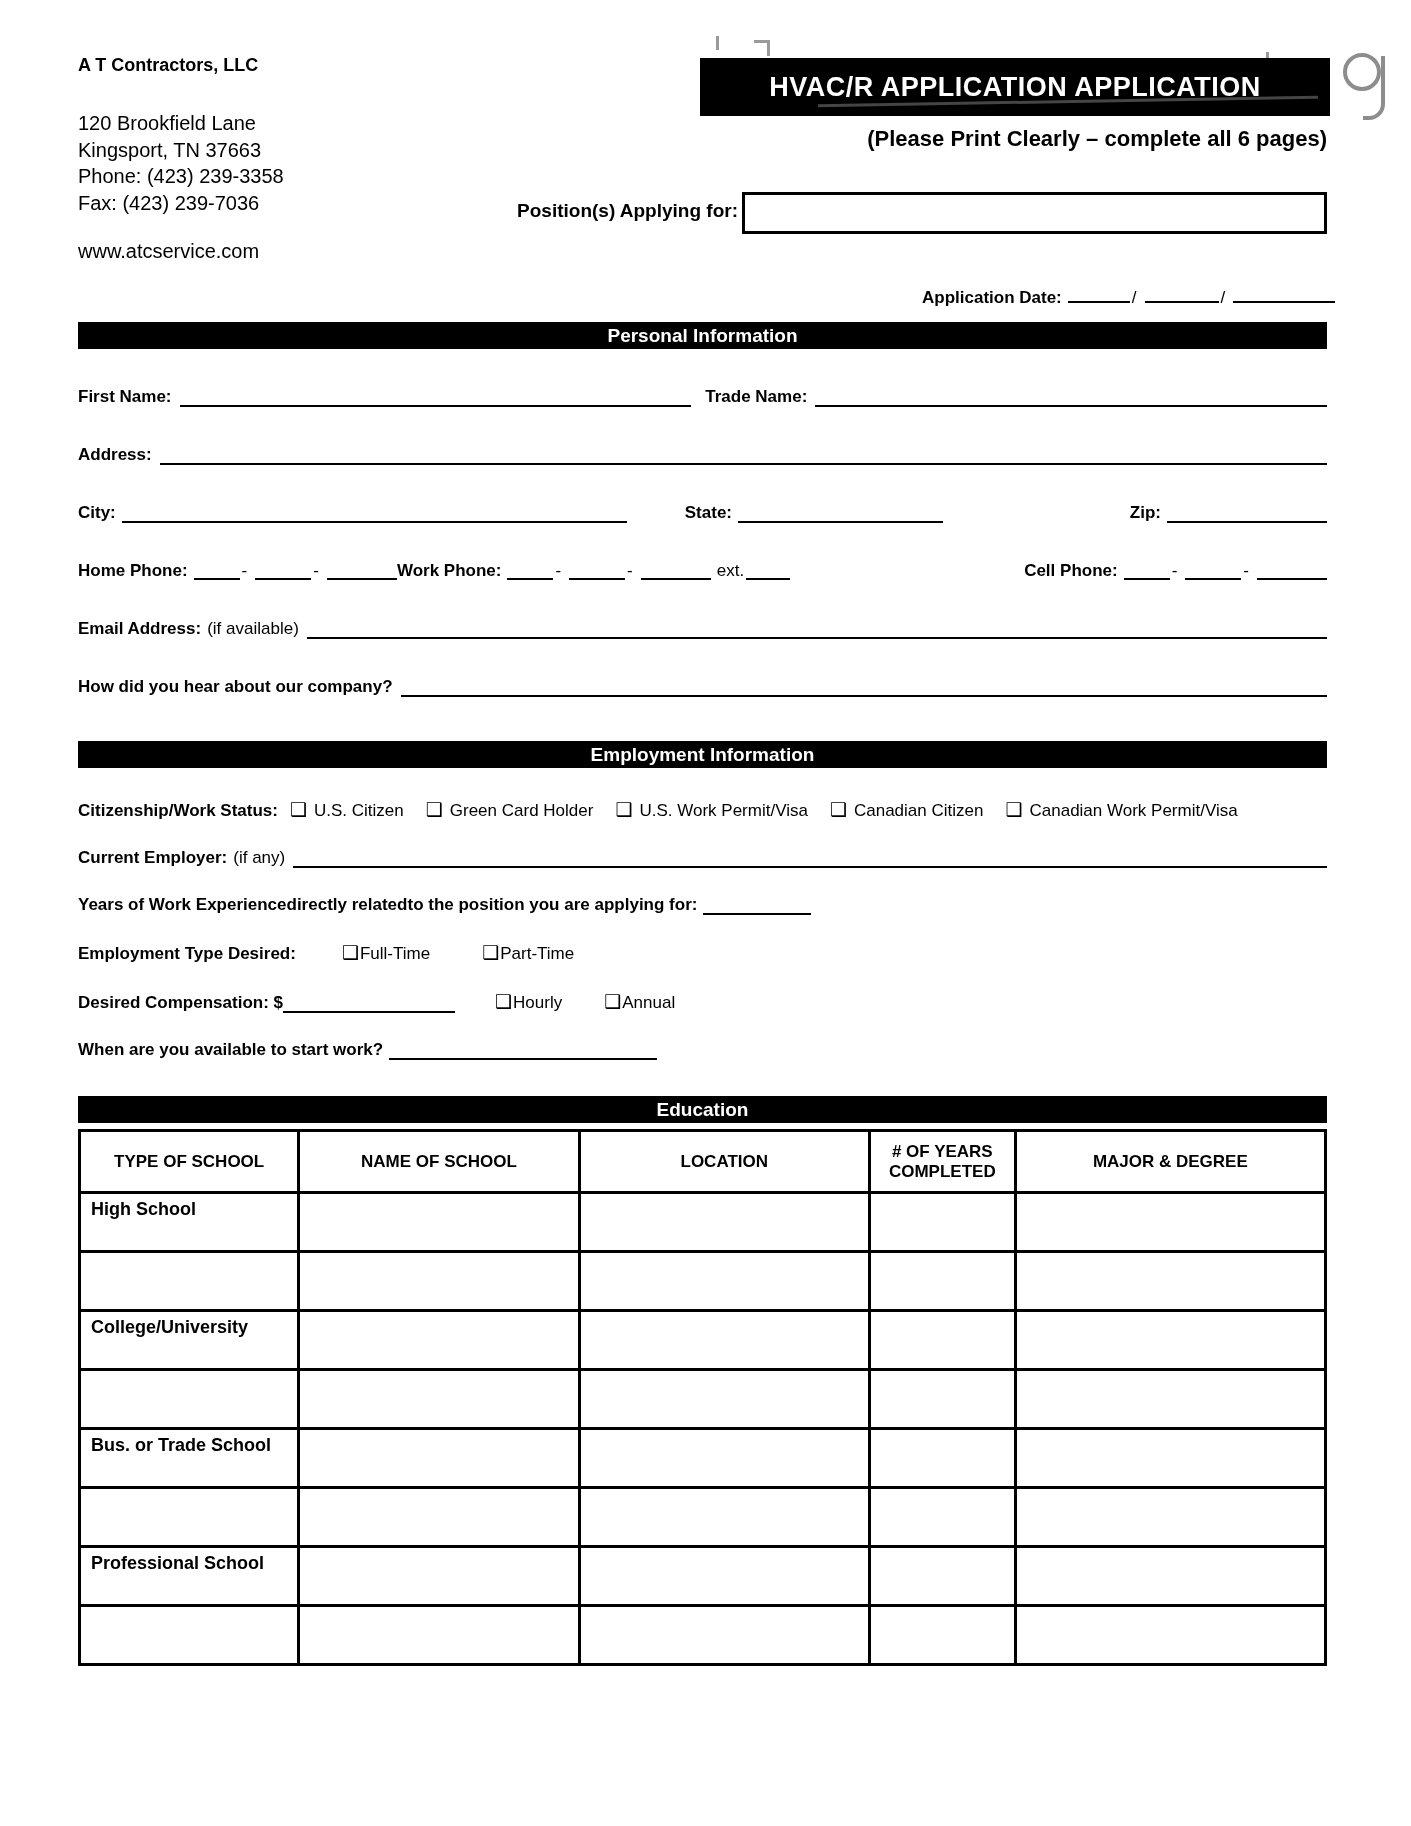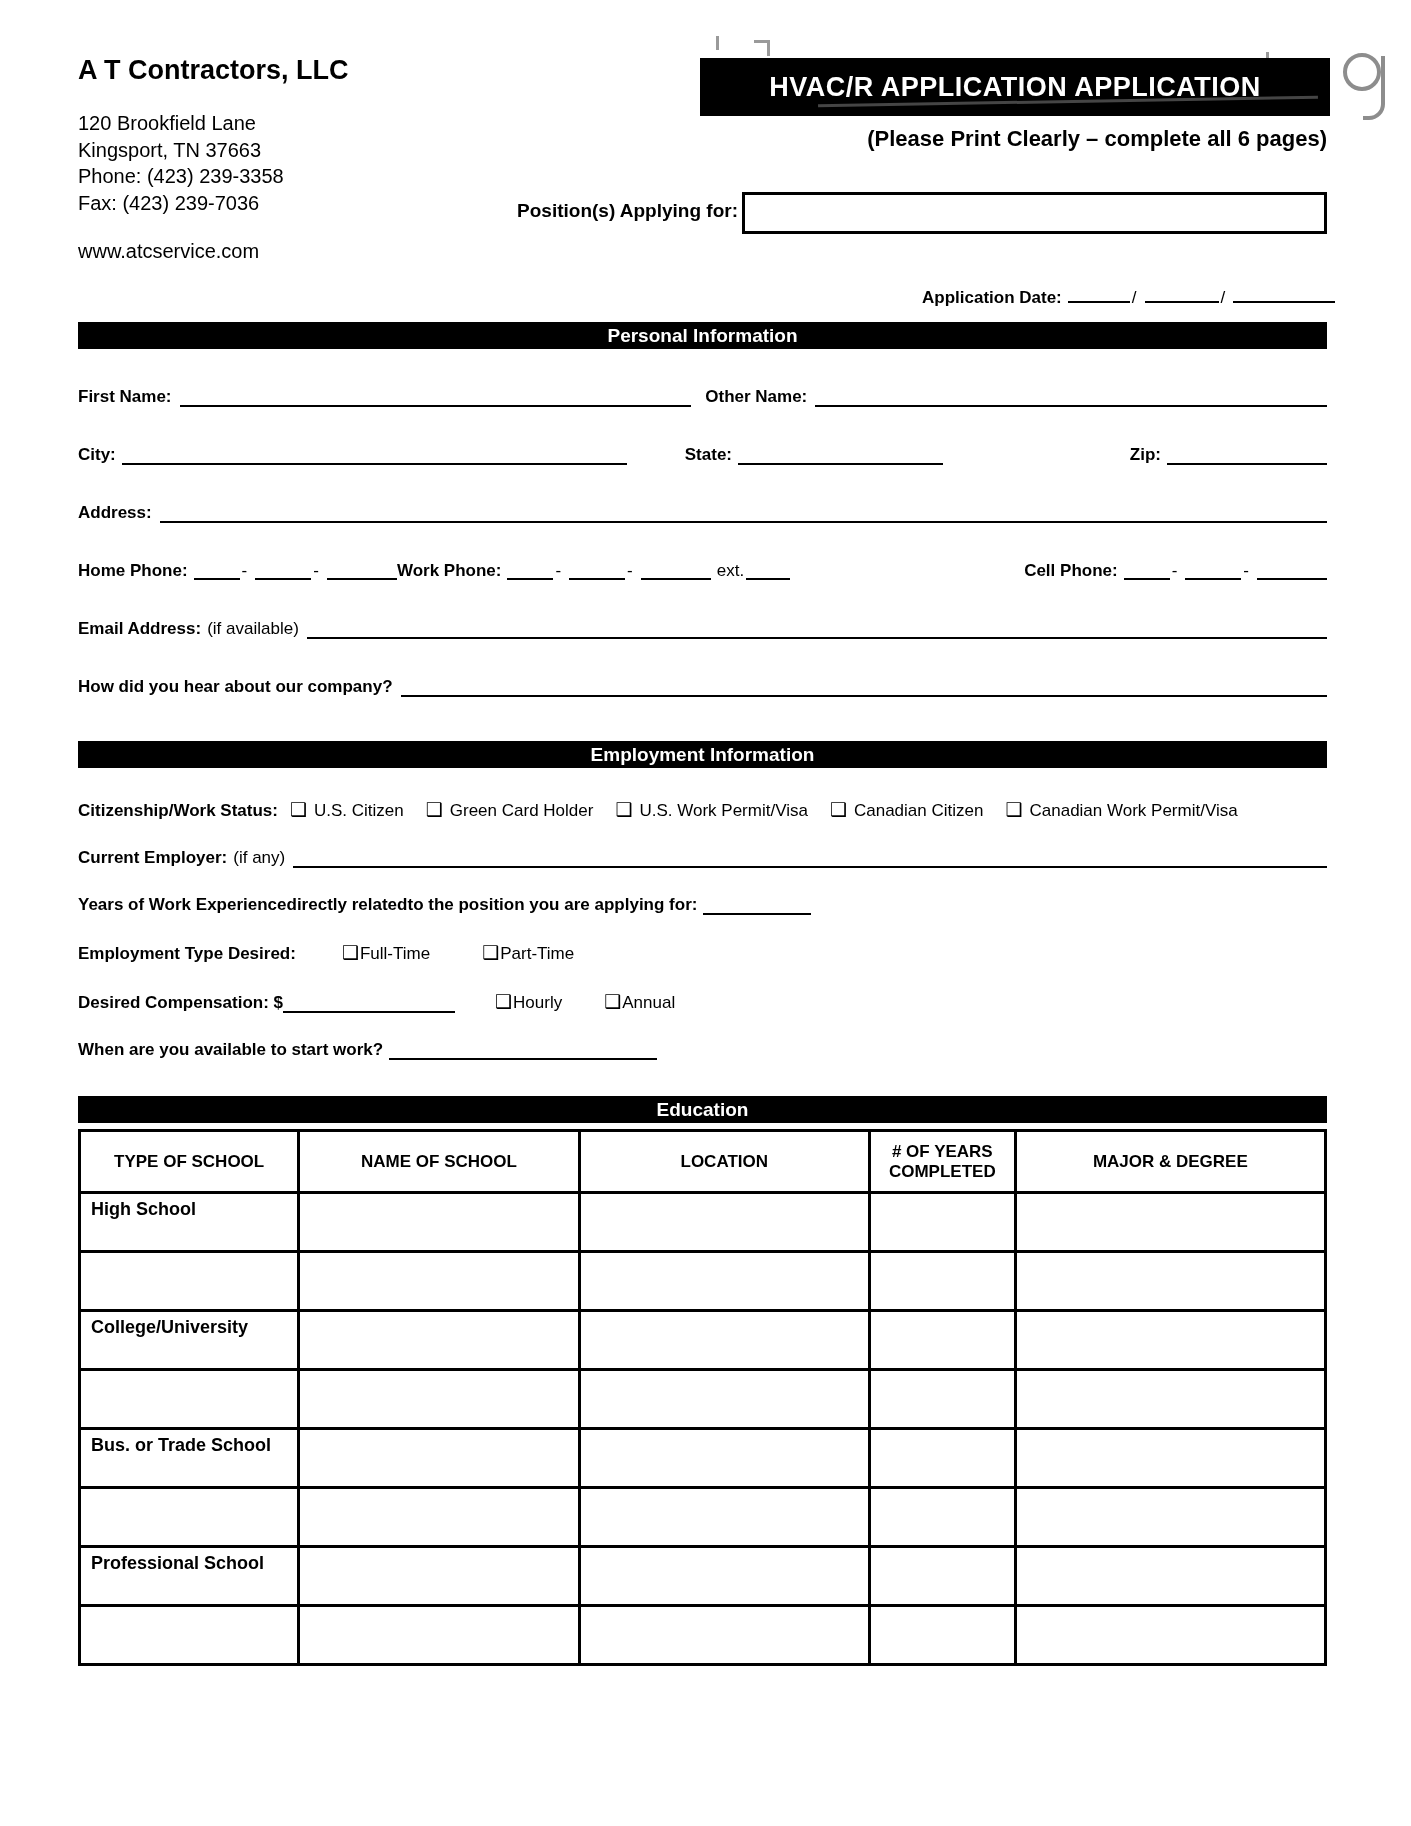--- a/index.html
+++ b/index.html
@@ -9,21 +9,21 @@
     width:1411px; height:1826px;
     background:#ffffff;
     font-family:"Liberation Sans", sans-serif;
     color:#000;
     overflow:hidden;
   }
   .content { position:relative; margin:0 84px 0 78px; width:1249px; }
 
   
   .header { position:relative; height:322px; }
-  .company-name { position:absolute; left:0; top:55px; font-size:27px; font-weight:bold; }
+  .company-name { position:absolute; left:0; top:55px; font-size:18px; font-weight:bold; }
   .company-addr { position:absolute; left:0; top:110px; font-size:20px; line-height:1.33; }
   .company-web  { position:absolute; left:0; top:240px; font-size:20px; }
 
   .title-banner {
     position:absolute; left:622px; top:58px; width:630px; height:58px;
     background:#000; color:#fff; display:flex; align-items:center; justify-content:center;
     font-size:27px; font-weight:bold; letter-spacing:.5px; white-space:nowrap;
   }
   .wm-g { position:absolute; left:1262px; top:48px; color:#8d8d8d; }
   .wm-mark1 { position:absolute; left:676px; top:40px; width:16px; height:16px;
@@ -114,39 +114,39 @@
         <span class="dash">/</span>
         <span class="seg" style="width:102px"></span>
       </div>
     </div>
 
     <div class="banner banner-personal">Personal Information</div>
 
     <div class="row">
       <span class="lbl">First Name:</span>
       <span class="fill"></span>
-      <span class="lbl" style="margin-left:14px">Other Name:</span>
+      <span class="lbl" style="margin-left:14px">Trade Name:</span>
+      <span class="fill"></span>
+    </div>
+
+    <div class="row">
+      <span class="lbl">Address:</span>
       <span class="fill"></span>
     </div>
 
     <div class="row">
       <span class="lbl">City:</span>
       <span class="seg" style="width:505px"></span>
       <span class="lbl" style="margin-left:58px">State:</span>
       <span class="seg" style="width:205px"></span>
       <span class="lbl" style="margin-left:auto">Zip:</span>
       <span class="seg" style="width:160px"></span>
     </div>
 
     <div class="row">
-      <span class="lbl">Address:</span>
-      <span class="fill"></span>
-    </div>
-
-    <div class="row">
       <span class="grp">
         <span class="lbl">Home Phone:</span>
         <span class="seg" style="width:46px"></span>
         <span class="dash">-</span>
         <span class="seg" style="width:56px"></span>
         <span class="dash">-</span>
         <span class="seg" style="width:70px"></span>
       </span>
       <span class="grp" style="">
         <span class="lbl">Work Phone:</span>

